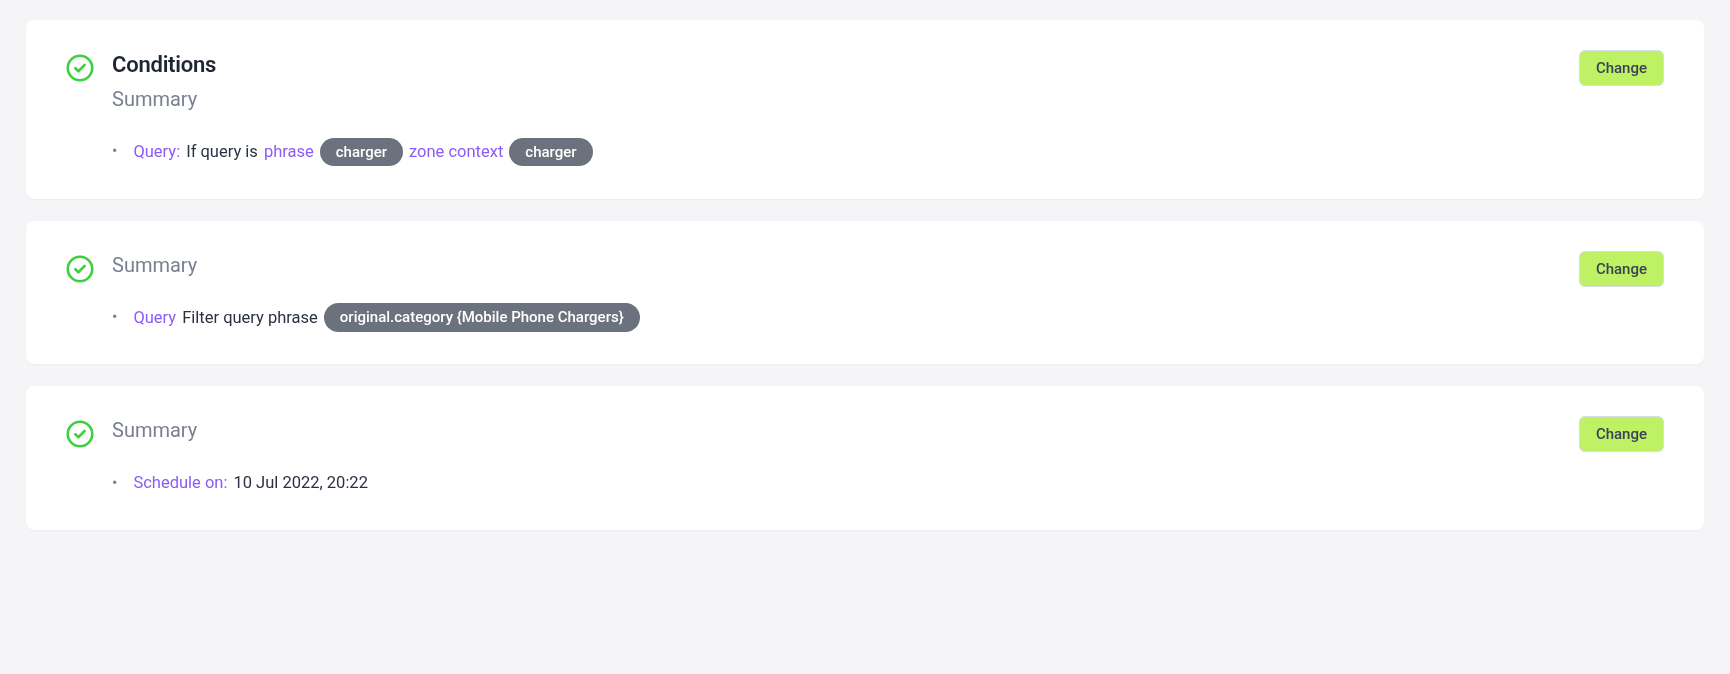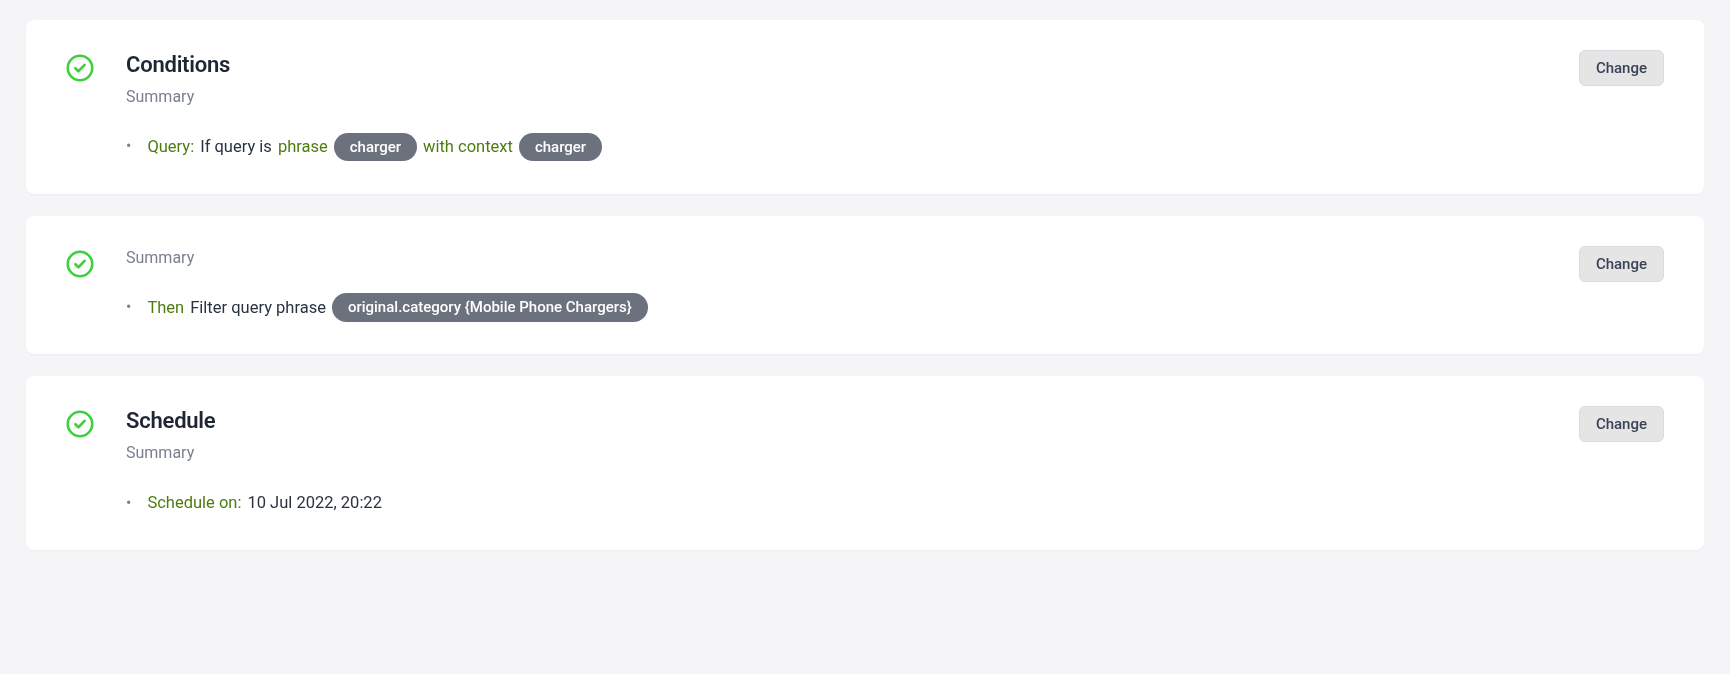--- a/index.html
+++ b/index.html
@@ -14,21 +14,21 @@
       color: #1e2229;
       width: 1730px;
     }
     .card {
       background: #ffffff;
       border-radius: 8px;
       padding: 32px 40px;
       margin-bottom: 22px;
       box-shadow: 0 1px 2px rgba(0,0,0,0.04);
       display: flex;
-      gap: 32px;
+      gap: 18px;
       align-items: flex-start;
       position: relative;
     }
     .check-icon {
       width: 28px;
       height: 28px;
       flex-shrink: 0;
       margin-top: 2px;
     }
     .check-icon svg {
@@ -40,29 +40,29 @@
       flex: 1;
     }
     .card-title {
       font-size: 22px;
       font-weight: 600;
       color: #1e2632;
       margin-bottom: 10px;
       letter-spacing: -0.01em;
     }
     .card-summary {
-      font-size: 16px;
+      font-size: 20px;
       color: #7a8091;
       margin-bottom: 26px;
     }
     .change-btn {
       position: absolute;
       top: 30px;
       right: 40px;
-      background: #e5e5e5;
+      background: #bef264;
       border: 1px solid #d8dce3;
       color: #3a4256;
       font-size: 15px;
       font-weight: 500;
       padding: 8px 16px;
       border-radius: 6px;
       cursor: pointer;
       font-family: inherit;
     }
     ul.detail-list {
@@ -78,21 +78,21 @@
       line-height: 1.8;
       flex-wrap: wrap;
     }
     ul.detail-list li::before {
       content: "•";
       color: #7a8091;
       margin-right: 10px;
       font-size: 16px;
     }
     .muted {
-      color: #4d7c0f;
+      color: #8b5cf6;
     }
     .dark {
       color: #2a3242;
       font-weight: 400;
     }
     .pill {
       display: inline-flex;
       align-items: center;
       background: #6c717e;
       color: #ffffff;
@@ -115,57 +115,56 @@
   </span>
   <div class="card-body">
     <h2 class="card-title">Conditions</h2>
     <div class="card-summary">Summary</div>
     <ul class="detail-list">
       <li>
         <span class="muted">Query:</span>
         <span class="dark">If query is</span>
         <span class="muted">phrase</span>
         <span class="pill">charger</span>
-        <span class="muted">with context</span>
+        <span class="muted">zone context</span>
         <span class="pill">charger</span>
       </li>
     </ul>
   </div>
   <button class="change-btn">Change</button>
 </div>
 
 <div class="card">
   <span class="check-icon">
     <svg viewBox="0 0 24 24" fill="none" stroke="#3ecf3e" stroke-width="2.2" stroke-linecap="round" stroke-linejoin="round">
       <circle cx="12" cy="12" r="10.5"></circle>
       <path d="M8 12.2l2.6 2.6L16 9.3"></path>
     </svg>
   </span>
   <div class="card-body">
     <div class="card-summary">Summary</div>
     <ul class="detail-list">
       <li>
-        <span class="muted">Then</span>
+        <span class="muted">Query</span>
         <span class="dark">Filter query phrase</span>
         <span class="pill">original.category {Mobile Phone Chargers}</span>
       </li>
     </ul>
   </div>
   <button class="change-btn">Change</button>
 </div>
 
 <div class="card">
   <span class="check-icon">
     <svg viewBox="0 0 24 24" fill="none" stroke="#3ecf3e" stroke-width="2.2" stroke-linecap="round" stroke-linejoin="round">
       <circle cx="12" cy="12" r="10.5"></circle>
       <path d="M8 12.2l2.6 2.6L16 9.3"></path>
     </svg>
   </span>
   <div class="card-body">
-    <h2 class="card-title">Schedule</h2>
     <div class="card-summary">Summary</div>
     <ul class="detail-list">
       <li>
         <span class="muted">Schedule on:</span>
         <span class="dark">10 Jul 2022, 20:22</span>
       </li>
     </ul>
   </div>
   <button class="change-btn">Change</button>
 </div>

